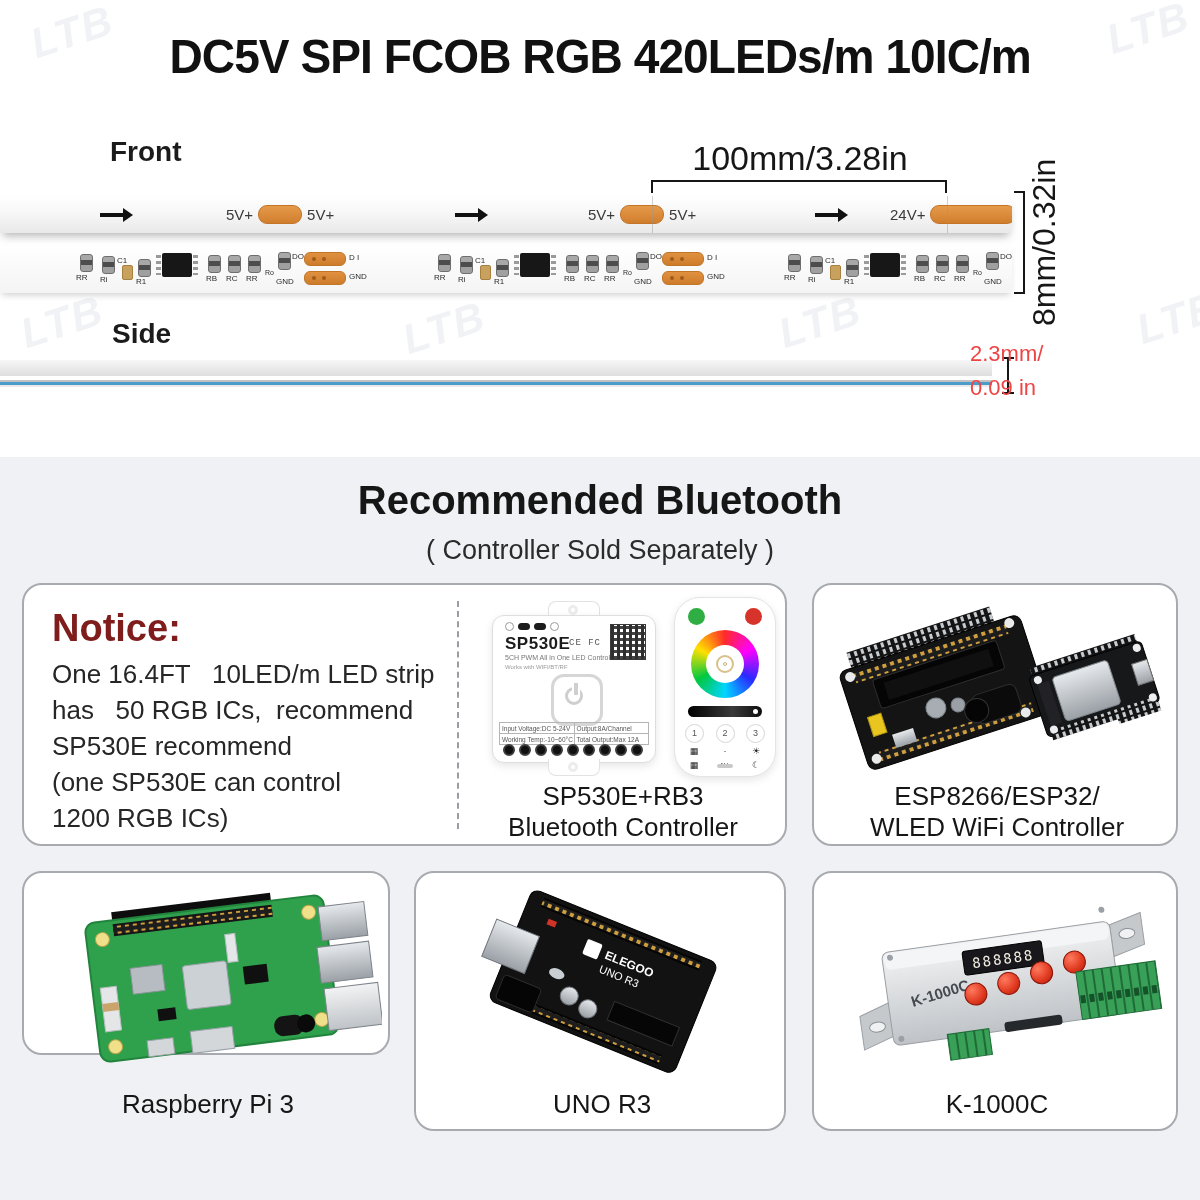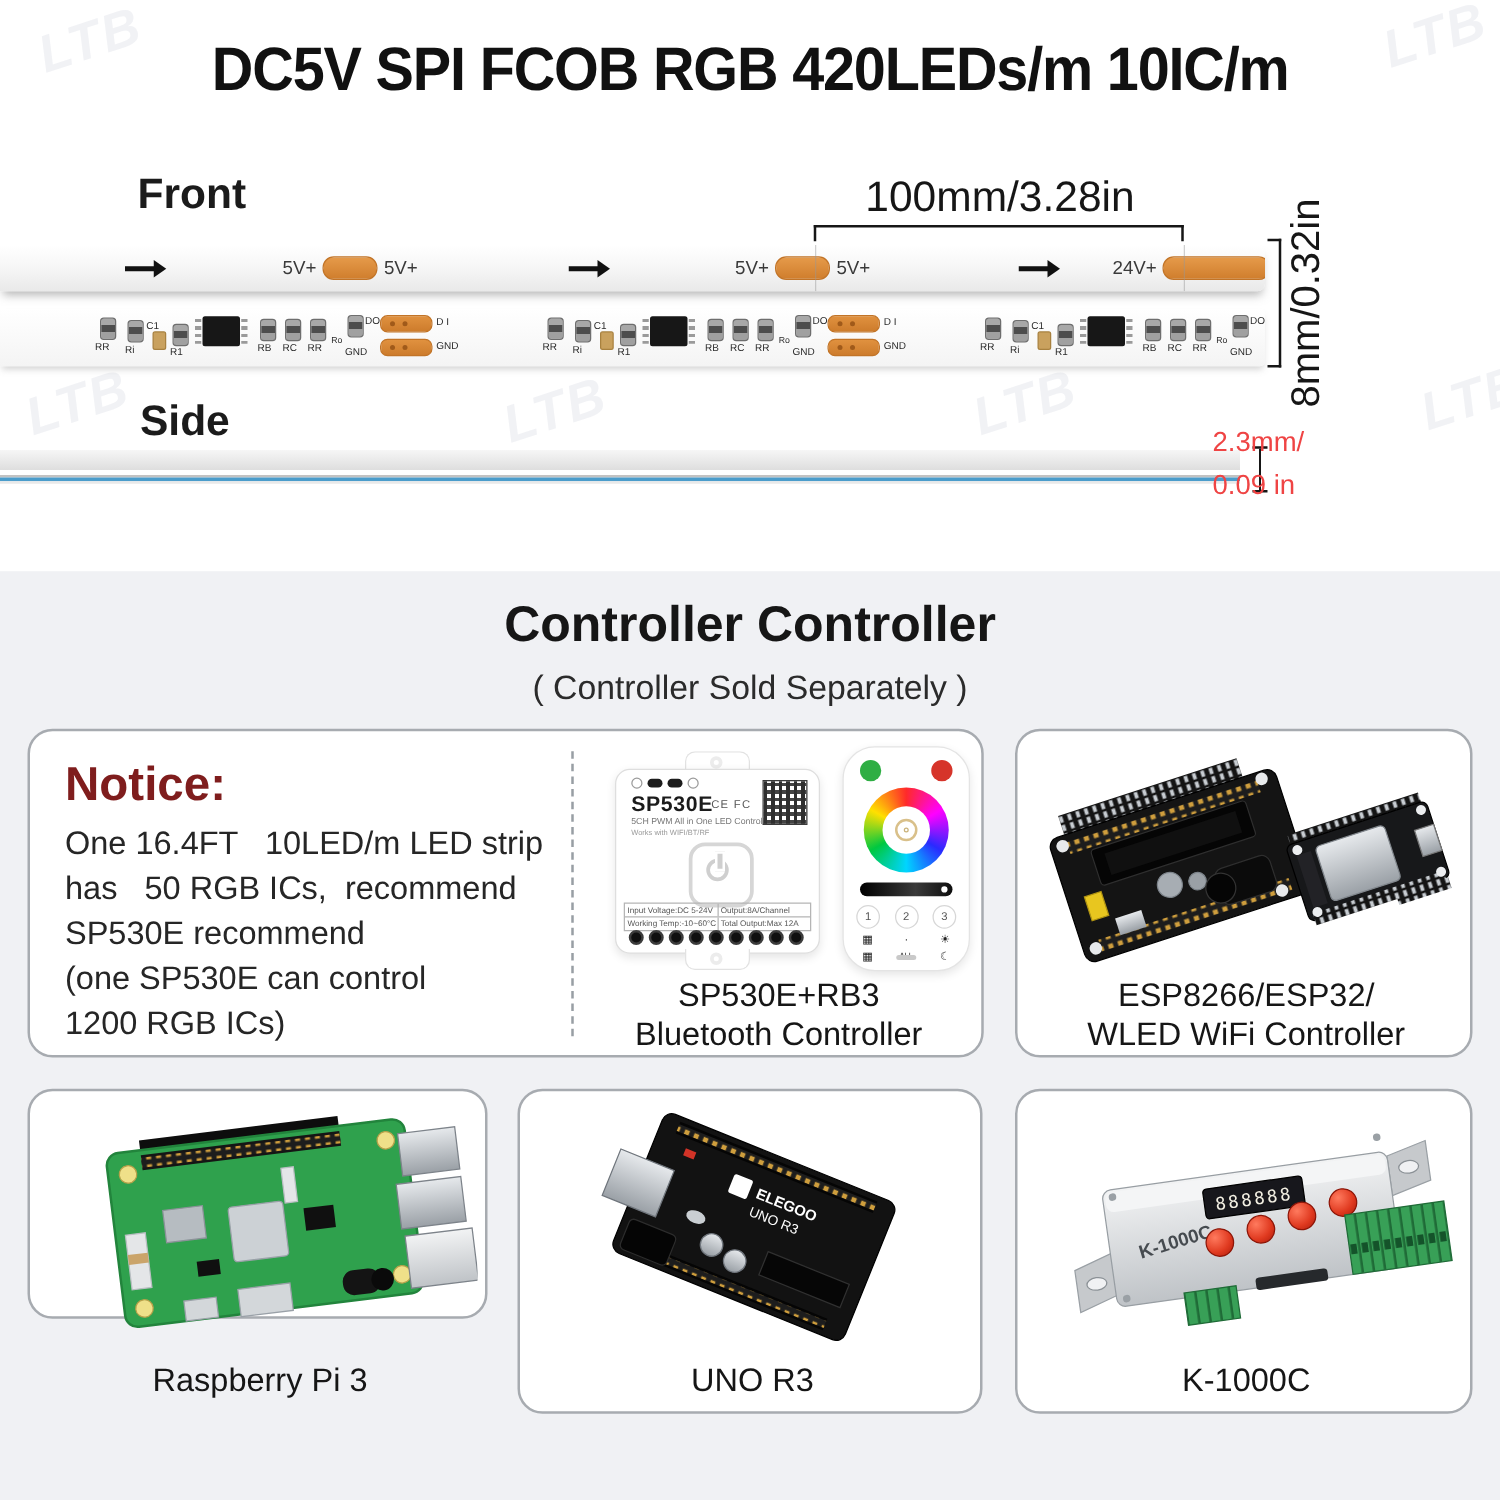--- a/index.html
+++ b/index.html
@@ -8,21 +8,21 @@
 
   
   .wm{position:absolute;font:italic bold 42px "Liberation Sans",sans-serif;color:rgba(203,209,219,0.28);
       transform:rotate(-18deg);letter-spacing:2px;pointer-events:none;}
 
   
   .title-wrap{position:absolute;top:28px;left:0;width:1200px;text-align:center;}
   .title-inner{display:inline-block;font-size:49px;font-weight:bold;letter-spacing:-1px;
                transform:scaleX(.94);color:#111;}
 
-  .view-label{position:absolute;font-size:34px;font-weight:bold;color:#1b1b1b;}
+  .view-label{position:absolute;font-size:28px;font-weight:bold;color:#1b1b1b;}
 
   
   .strip-top{position:absolute;left:0;top:196px;width:1012px;height:37px;border-radius:0 6px 6px 0;
              background:linear-gradient(180deg,#ffffff 0%,#f7f7f7 45%,#e9e9e9 100%);
              box-shadow:0 6px 8px -3px rgba(110,110,110,.5);overflow:hidden;}
   .arr{position:absolute;top:17px;width:24px;height:4px;background:#111;}
   .arr::after{content:'';position:absolute;right:-9px;top:-5px;border-left:10px solid #111;
               border-top:7px solid transparent;border-bottom:7px solid transparent;}
   .padgrp{position:absolute;top:0;height:37px;display:flex;align-items:center;gap:5px;}
   .pad{width:42px;height:17px;border-radius:9px;border:1px solid #c27427;
@@ -92,21 +92,21 @@
   .ctab.top{top:0;border-radius:8px 8px 0 0;border-bottom:none;}
   .ctab.bot{top:158px;border-radius:0 0 8px 8px;border-top:none;}
   .ctab b{position:absolute;left:19px;top:3px;width:10px;height:10px;border-radius:50%;
           border:3px solid #ececec;box-sizing:border-box;background:#fff;}
   .cbody{position:absolute;left:0;top:14px;width:162px;height:146px;background:#fff;
          border:1px solid #dedede;border-radius:12px;box-shadow:0 3px 8px rgba(0,0,0,.10);overflow:hidden;}
   .chead{position:absolute;left:12px;top:6px;display:flex;gap:4px;align-items:center;}
   .chead u{width:12px;height:7px;border-radius:4px;background:#1c1c1c;text-decoration:none;}
   .chead s{width:7px;height:7px;border-radius:50%;border:1px solid #9a9a9a;text-decoration:none;}
   .cmodel{position:absolute;left:12px;top:18px;font-size:17px;font-weight:bold;color:#1b1b1b;letter-spacing:.5px;}
-  .ccert{position:absolute;left:76px;top:22px;font-size:9px;color:#555;letter-spacing:1px;}
+  .ccert{position:absolute;left:76px;top:22px;font-size:9px;color:#555;letter-spacing:1px;font-family:Liberation Mono, monospace;}
   .csub1{position:absolute;left:12px;top:38px;font-size:7px;color:#777;}
   .csub2{position:absolute;left:12px;top:48px;font-size:6px;color:#999;}
   .qr{position:absolute;right:9px;top:8px;width:34px;height:34px;border:1px solid #3a3a3a;
       background:repeating-linear-gradient(0deg,rgba(47,47,47,.9) 0 3px,transparent 3px 6px),
                  repeating-linear-gradient(90deg,#2f2f2f 0 3px,#fff 3px 6px);}
   .pwr{position:absolute;left:58px;top:58px;width:46px;height:46px;border:3px solid #d6d6d6;border-radius:13px;}
   .pwr i{position:absolute;left:11px;top:10px;width:18px;height:18px;border:3px solid #cfcfcf;border-radius:50%;box-sizing:border-box;}
   .pwr u{position:absolute;left:18px;top:4px;width:4px;height:12px;background:#cfcfcf;border:2px solid #fff;text-decoration:none;}
   .spec{position:absolute;left:6px;top:106px;width:148px;border:1px solid #b5b5b5;font-size:6.5px;color:#555;}
   .spec div{display:flex;}
@@ -318,21 +318,21 @@
       <div class="ss2"></div>
       <div class="ss3"></div>
       <div class="ss4"></div>
       <div class="ss5"></div>
   </div>
   <div class="th-bracket"></div>
   <div class="th-text" style="top:341px">2.3mm/</div>
   <div class="th-text" style="top:375px">0.09 in</div>
 
   <div class="panel"></div>
-  <div class="sec-head">Controller Controller</div>
+  <div class="sec-head">Recommended Bluetooth</div>
   <div class="sec-sub">( Controller Sold Separately )</div>
 
   <div class="card" style="left:22px;top:583px;width:765px;height:263px">
     <div class="notice-title">Notice:</div>
     <div class="notice-line" style="top:74px">One 16.4FT   10LED/m LED strip</div>
     <div class="notice-line" style="top:110px">has   50 RGB ICs,  recommend</div>
     <div class="notice-line" style="top:146px">SP530E recommend</div>
     <div class="notice-line" style="top:182px">(one SP530E can control</div>
     <div class="notice-line" style="top:218px">1200 RGB ICs)</div>
     <div class="dash-div"></div>

